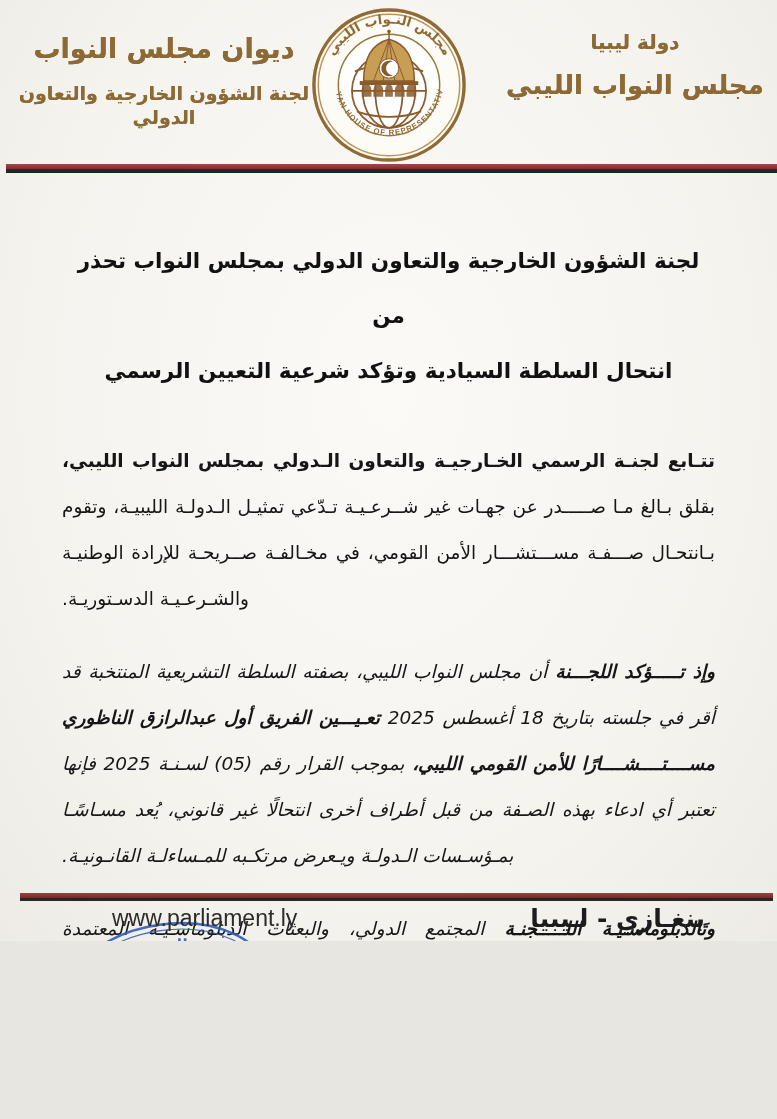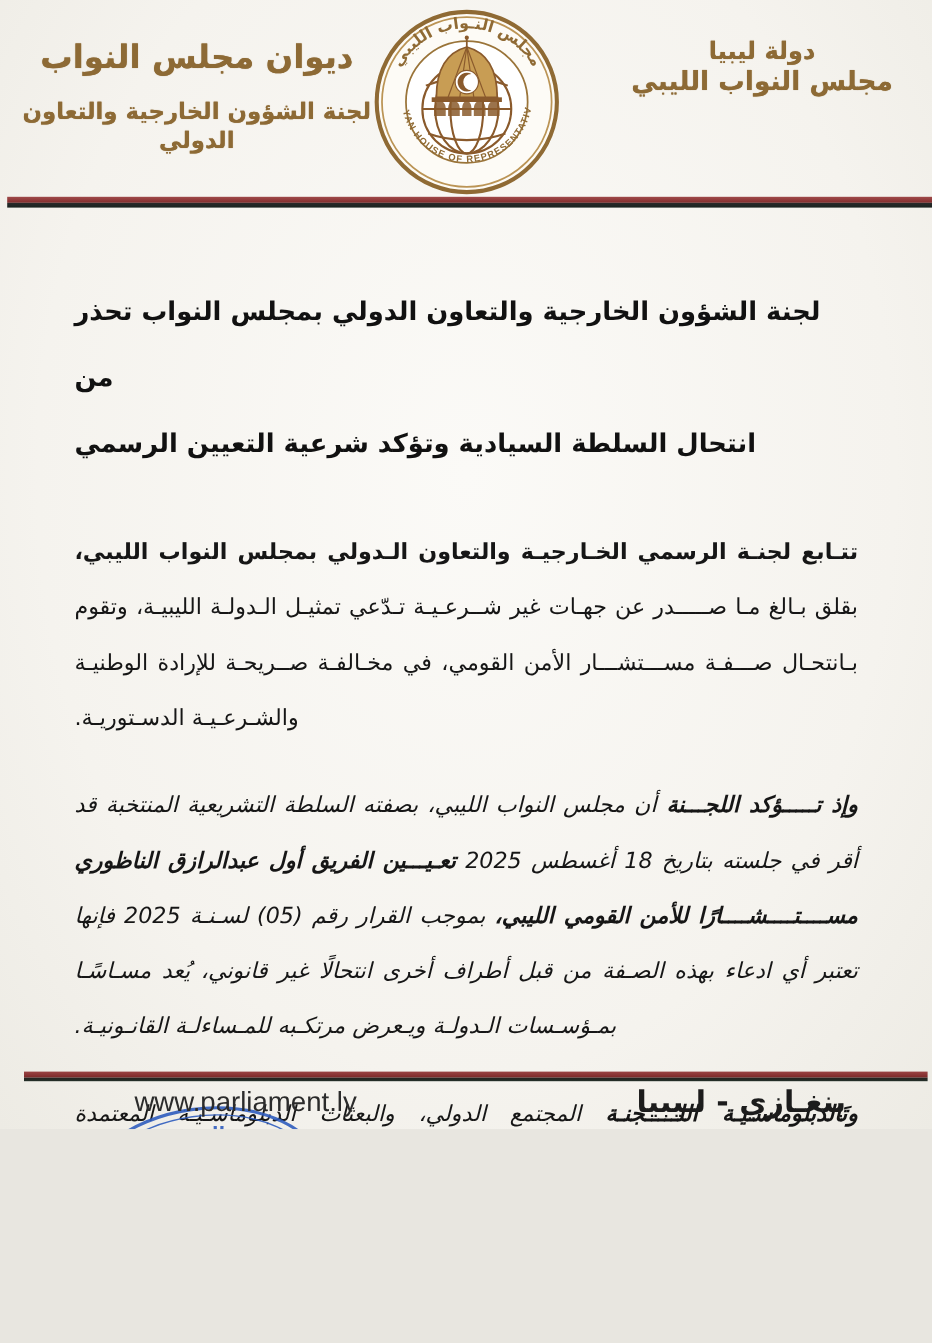--- a/index.html
+++ b/index.html
@@ -10,28 +10,28 @@
     color:#1d1d1d;
   }
   
   .callig{position:absolute;color:#8d6a35;font-weight:bold;text-align:center;
           text-shadow:0 0 .6px #8d6a35;line-height:1.25;}
   .callig-left{left:10px;top:32px;width:308px;}
   .callig-left .l1{font-size:27px;letter-spacing:1px;}
   .callig-left .l2{font-size:19px;margin-top:16px;letter-spacing:0;}
   .callig-right{right:8px;top:30px;width:268px;}
   .callig-right .l1{font-size:20px;letter-spacing:2px;}
-  .callig-right .l2{font-size:22px;}
+  .callig-right .l2{font-size:26px;margin-top:14px;}
   .emblem-wrap{position:absolute;left:311px;top:6px;width:156px;height:158px;}
   .hrule{position:absolute;left:6px;right:0;top:164px;height:9px;}
   .hrule .red{height:5px;background:linear-gradient(to bottom,#a04a4a,#822c2c);}
   .hrule .blk{height:4px;background:linear-gradient(to bottom,#2a2a2a,#1a231f);}
   
   .content{position:absolute;top:173px;left:0;right:0;padding:0 62px;direction:rtl;}
-  .doc-title{text-align:left;font-weight:bold;font-size:21.5px;line-height:55px;margin-top:60px;color:#111;}
+  .doc-title{text-align:center;font-weight:bold;font-size:21.5px;line-height:55px;margin-top:60px;color:#111;}
   .para{direction:rtl;text-align:justify;text-align-last:left;font-size:18.5px;
         line-height:46px;margin:0;color:#161616;}
   .para.first{margin-top:40px;}
   .para + .para{margin-top:27px;font-style:italic;}
   .para .b{font-weight:bold;}
   
   .stamp{position:absolute;left:58px;top:918px;width:222px;height:150px;
          transform:rotate(-8deg);opacity:.9;}
   
   .frule{position:absolute;left:20px;right:4px;bottom:40px;height:8px;}

